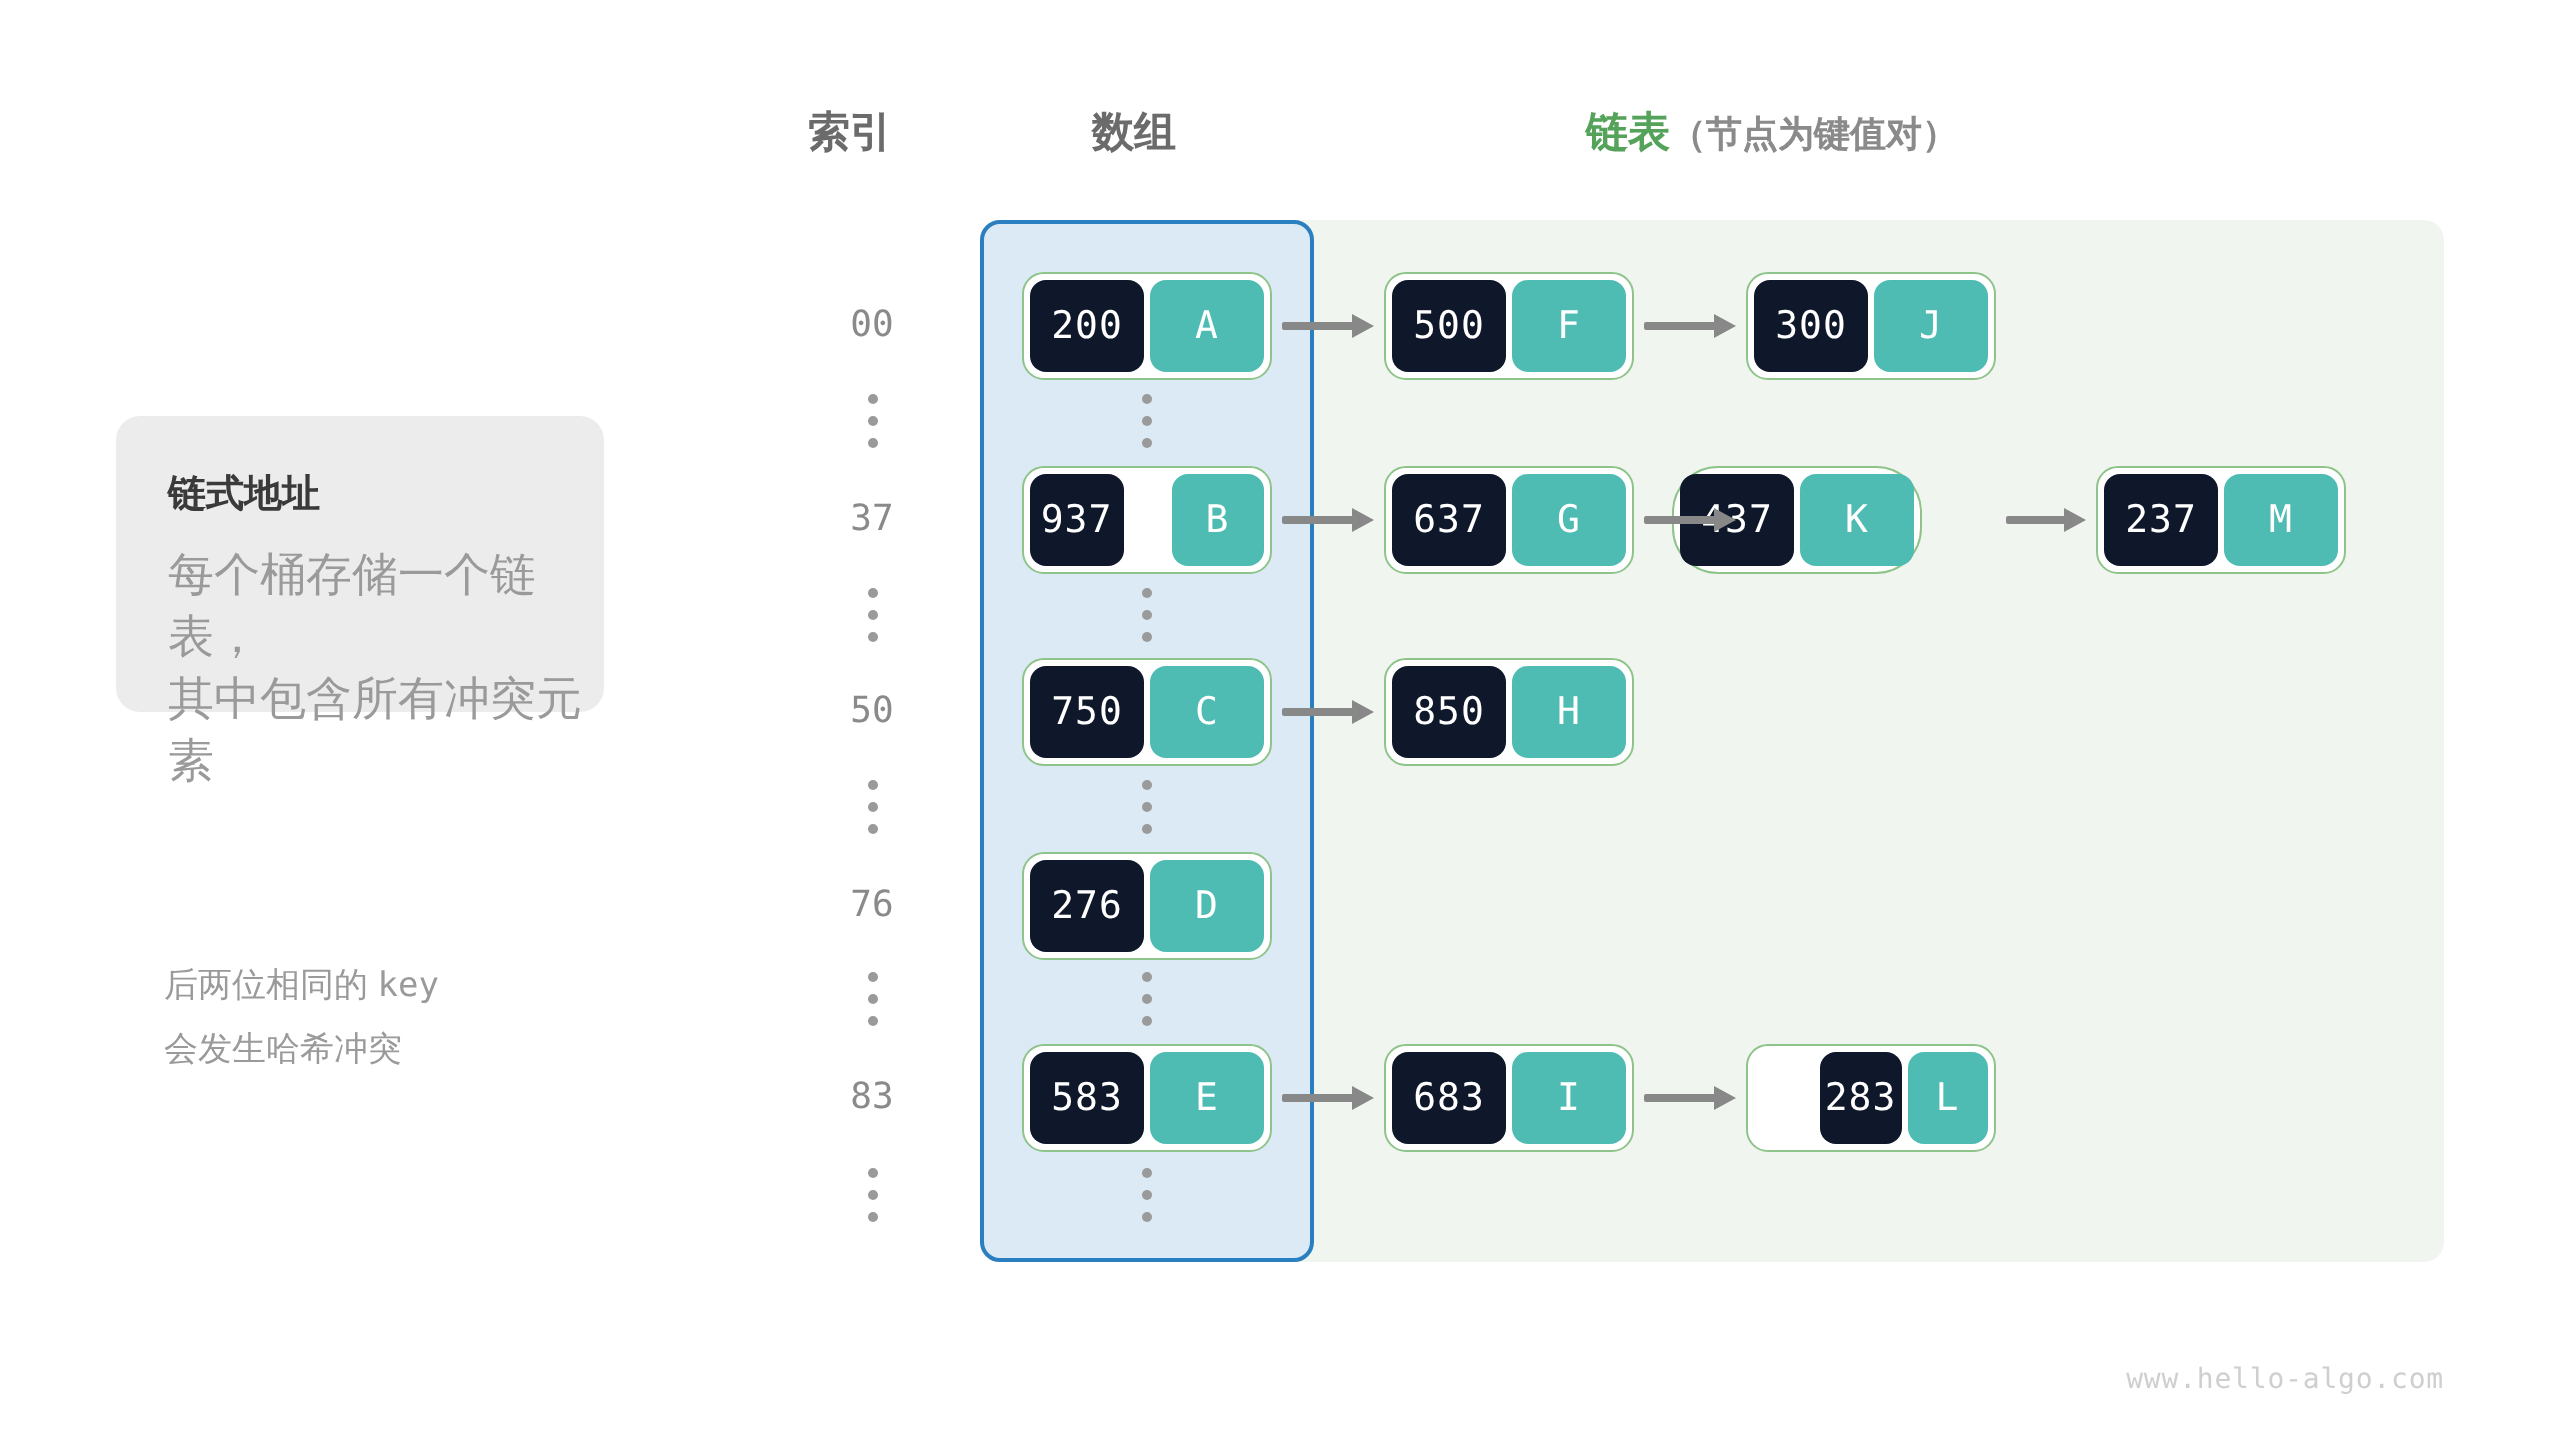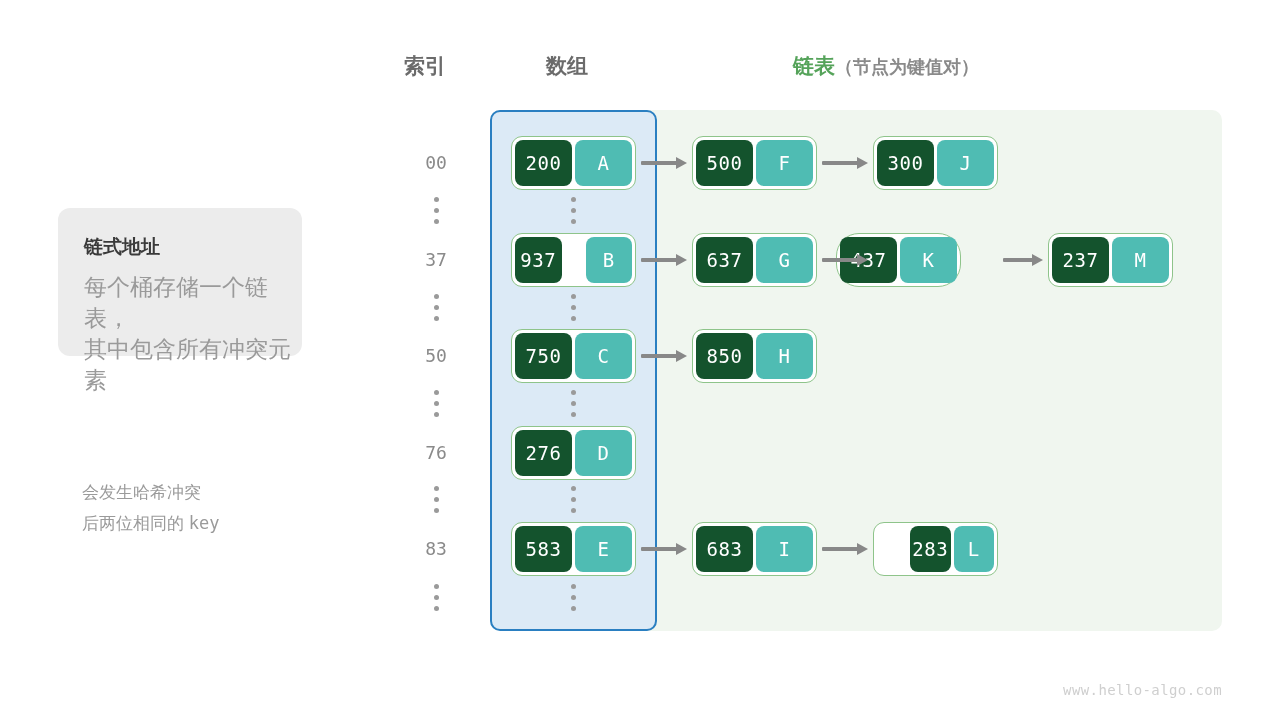--- a/index.html
+++ b/index.html
@@ -120,21 +120,21 @@
     flex: 1 1 0;
     border-radius: 8px;
     display: flex;
     align-items: center;
     justify-content: center;
     color: #ffffff;
     font-family: "DejaVu Sans Mono", "Liberation Mono", monospace;
     font-size: 19px;
     letter-spacing: 0.5px;
   }
-  .node .half.key { background: #14532d; }
+  .node .half.key { background: #0f172a; }
   .node .half.val { background: #4fbcb3; }
 
   
   .arrow { position: absolute; height: 12px; }
   .arrow .shaft {
     position: absolute;
     left: 0; top: 4px;
     height: 3.5px;
     background: #888888;
     border-radius: 1px;
@@ -172,22 +172,22 @@
 
   <div id="info-card">
     <div id="info-card-title">链式地址</div>
     <div id="info-card-body">
       <div>每个桶存储一个链表，</div>
       <div>其中包含所有冲突元素</div>
     </div>
   </div>
 
   <div id="hash-body">
+    <div><span>后两位相同的</span><span>&nbsp;</span><span class="mono">key</span></div>
     <div>会发生哈希冲突</div>
-    <div><span>后两位相同的</span><span>&nbsp;</span><span class="mono">key</span></div>
   </div>
 
   <div id="rows-layer">
       <div class="idx-label" style="left: 406px; top: 152px;">00</div>
       <div class="node" style="left: 511px; top: 136px;">
         <div class="half key">200</div>
         <div class="half val">A</div>
       </div>
       <div class="node" style="left: 692px; top: 136px;">
         <div class="half key">500</div>

